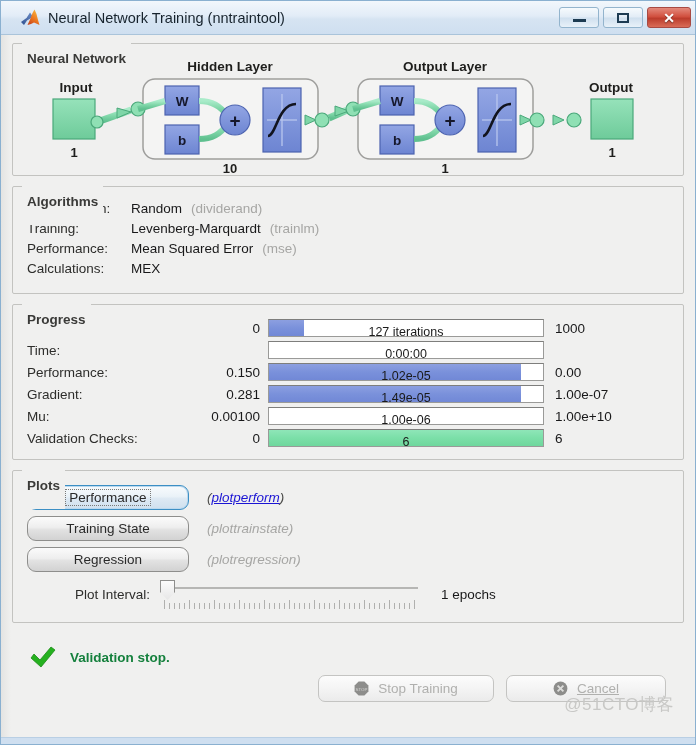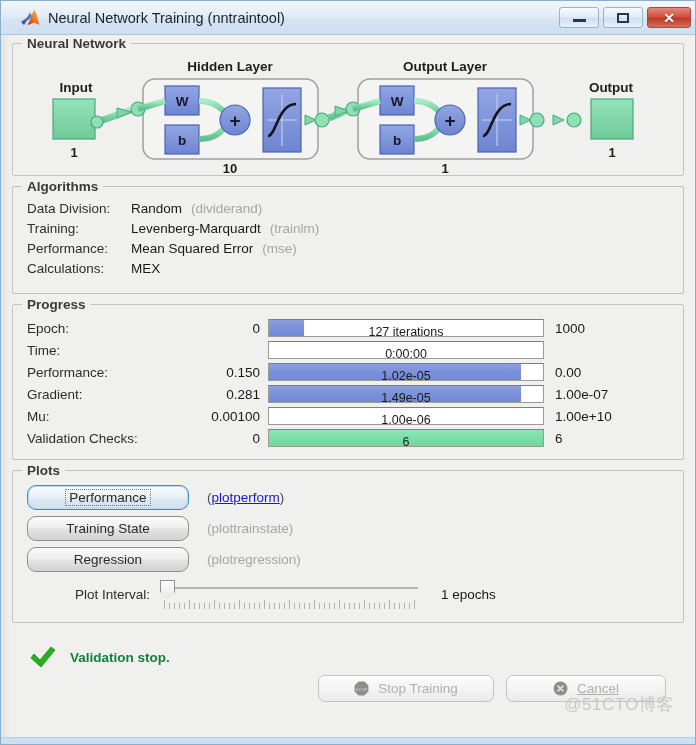--- a/index.html
+++ b/index.html
@@ -68,21 +68,21 @@
   .group {
     position: relative;
     border: 1px solid #c3c3c0;
     border-radius: 2px;
     background: #f0f0ef;
     margin-bottom: 10px;
   }
   .group-title {
     position: absolute; left: 9px; top: -9px;
     background: #f0f0ef;
-    padding: 1px 5px;
+    padding: 16px 5px;
     font-size: 13.5px; font-weight: bold; color: #3a3a38;
     white-space: nowrap;
   }
 
   
   .net-body { height: 131px; position: relative; }
   .net-svg { position: absolute; left: 0; top: 0; }
 
   
   .algo-body { padding: 14px 0 12px 14px; }
@@ -134,21 +134,21 @@
     flex: none;
   }
   .plot-btn.focused {
     border: 1px solid #3c8fc4;
     box-shadow: inset 0 0 0 1px #bcd9ee;
     background: linear-gradient(180deg,#f8fbfd 0%,#eaf2f8 45%,#dde9f3 55%,#cfe0ee 100%);
   }
   .plot-btn.focused .btn-inner {
     border: 1px dotted #7a7a78; padding: 0 3px;
   }
-  .plot-fn { margin-left: 18px; font-size: 13.5px; color: #a6a6a4; }
+  .plot-fn { margin-left: 18px; font-size: 13.5px; color: #a6a6a4; font-style: italic; }
   .plot-fn .lnk { color: #1b14d4; text-decoration: underline; }
   .plot-fn.active { color: #4b4b49; }
 
   .slider-row { display: flex; align-items: center; padding-left: 62px; margin-top: 6px; height: 32px; }
   .slider-label { font-size: 13.5px; color: #2d2d2b; margin-right: 10px; }
   .slider-wrap { position: relative; width: 258px; height: 30px; flex: none; }
   .slider-track {
     position: absolute; left: 6px; right: 0; top: 8px;
     height: 2px; background: #b6b6b4;
   }

